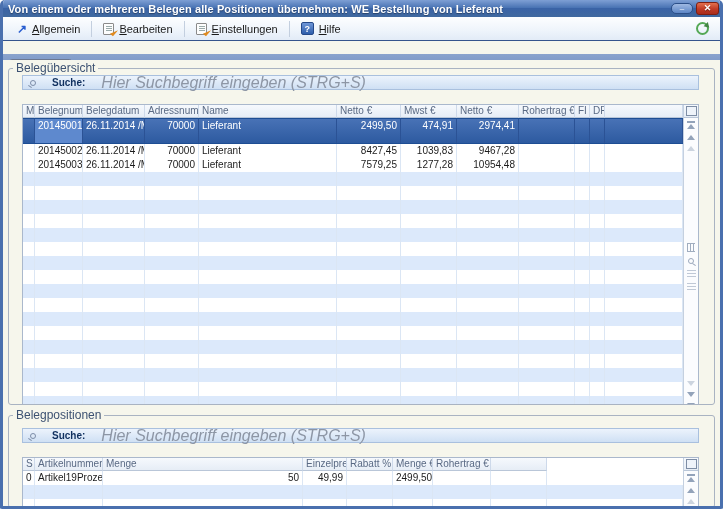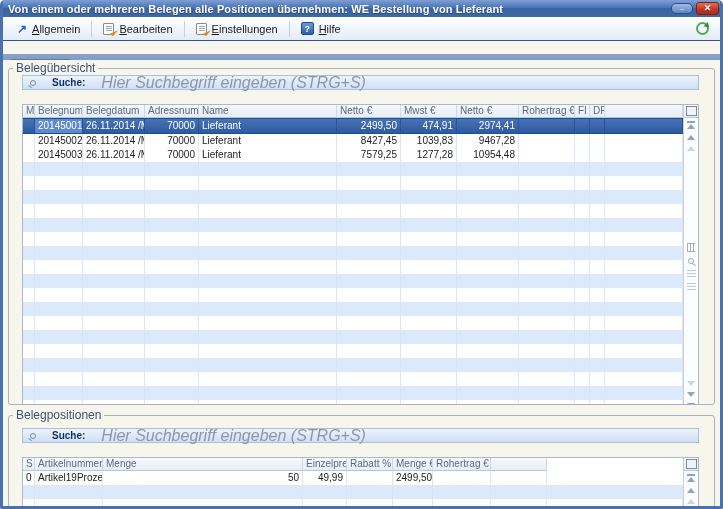--- a/index.html
+++ b/index.html
@@ -71,21 +71,21 @@
   .g2 .trow { grid-template-columns:12px 68px 200px 44px 46px 40px 58px 56px 1fr; }
   .thead { height:13px; }
   .th { background:linear-gradient(#f6f9fd,#e6edf6); border-right:1px solid #cdd9ea; border-bottom:1px solid #b9c6d8;
     font-size:10px; color:#5a6a84; padding:0 3px; line-height:12px; overflow:hidden; white-space:nowrap; }
   .trow.data { height:14px; }
   .td { border-right:1px solid #dbe6f4; font-size:10px; color:#1c1c1c; padding:1px 3px; line-height:11px;
     overflow:hidden; white-space:nowrap; }
   .num { text-align:right; }
   .trow.filler { height:14px; }
   .trow.filler:nth-child(odd) { background:#dce9fb; }
-  .trow.selected { background:linear-gradient(#4872b6,#2d5aa0); border-top:1px solid #1d4d93; border-bottom:1px solid #1d4d93; height:16px; }
+  .trow.selected { background:linear-gradient(#4872b6,#2d5aa0); border-top:1px solid #1d4d93; border-bottom:1px solid #1d4d93; height:26px; }
   .trow.selected .td { color:#fff; border-right-color:#2b5295; }
   .trow.selected .cell-hl { background:#5e89ce; }
   
   .navstrip { width:15px; border-left:1px solid #c4d0e0; background:#fbfcfe;
     display:flex; flex-direction:column; align-items:center; }
   .nav-head { height:13px; width:100%; display:flex; align-items:center; justify-content:center;
     background:linear-gradient(#f6f9fd,#e6edf6); border-bottom:1px solid #b9c6d8; }
   .colsel { width:9px; height:8px; border:1px solid #7d8da5; background:linear-gradient(#fff,#dce5f1); position:relative; }
   .colsel::before { content:""; position:absolute; left:-2px; top:-2px; width:9px; height:8px;
     border:1px solid #7d8da5; background:#eef3fa; }

